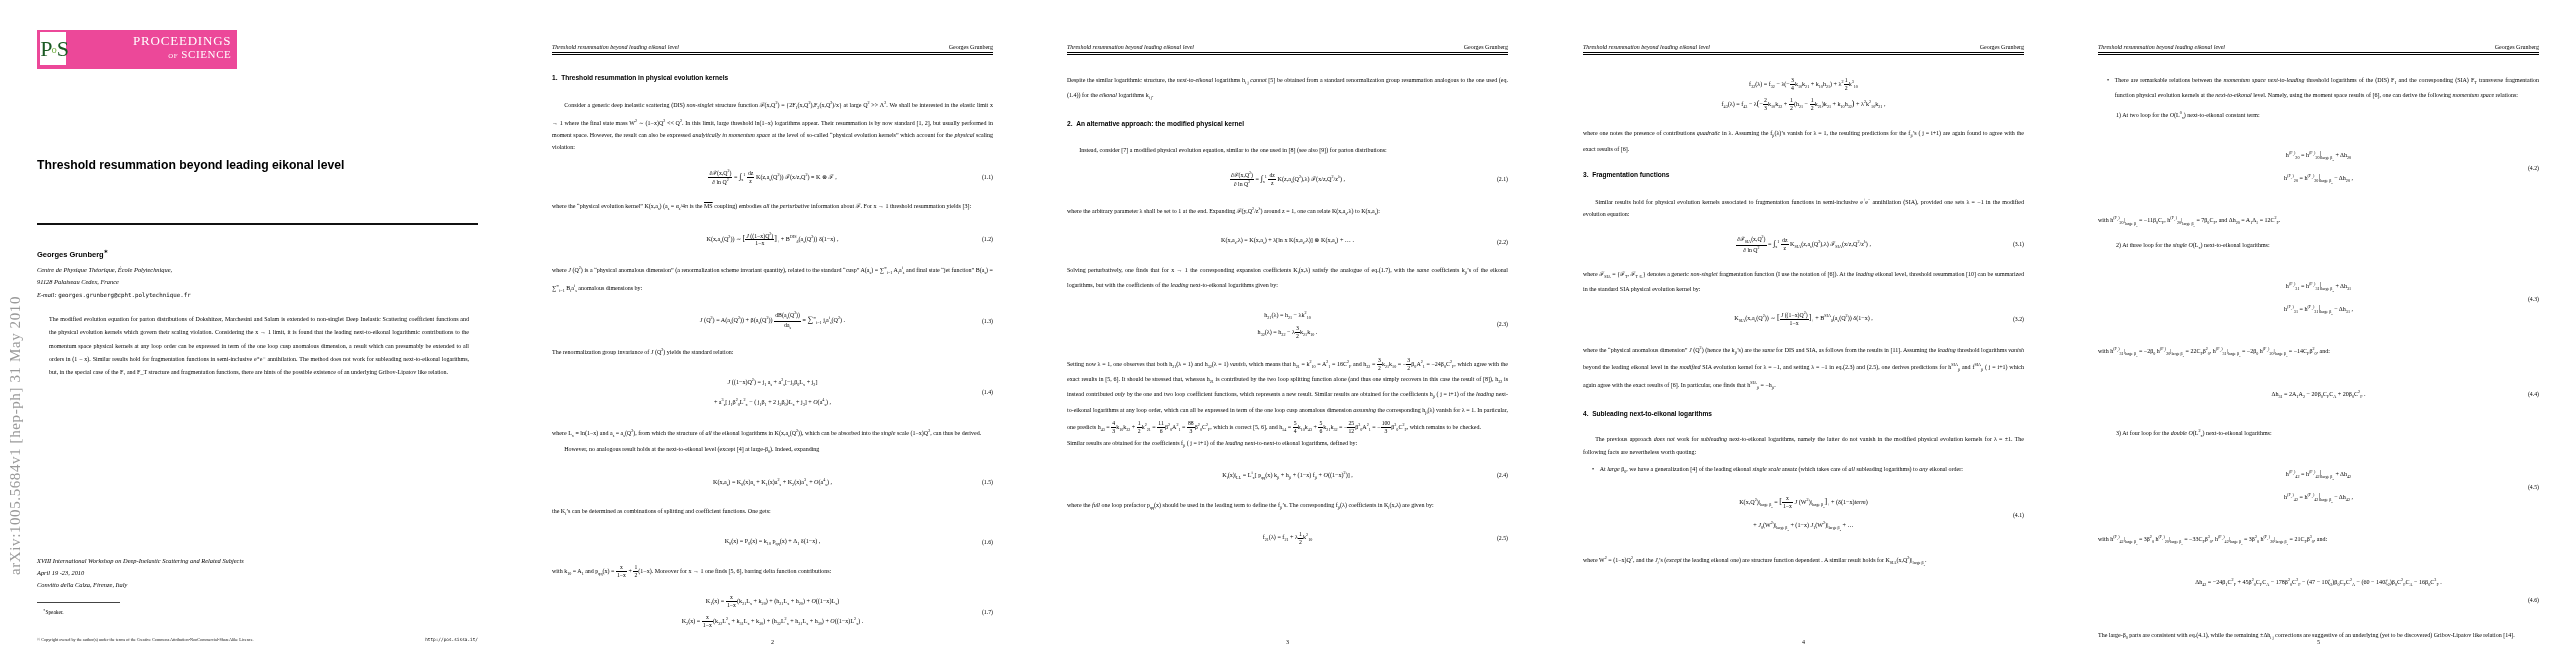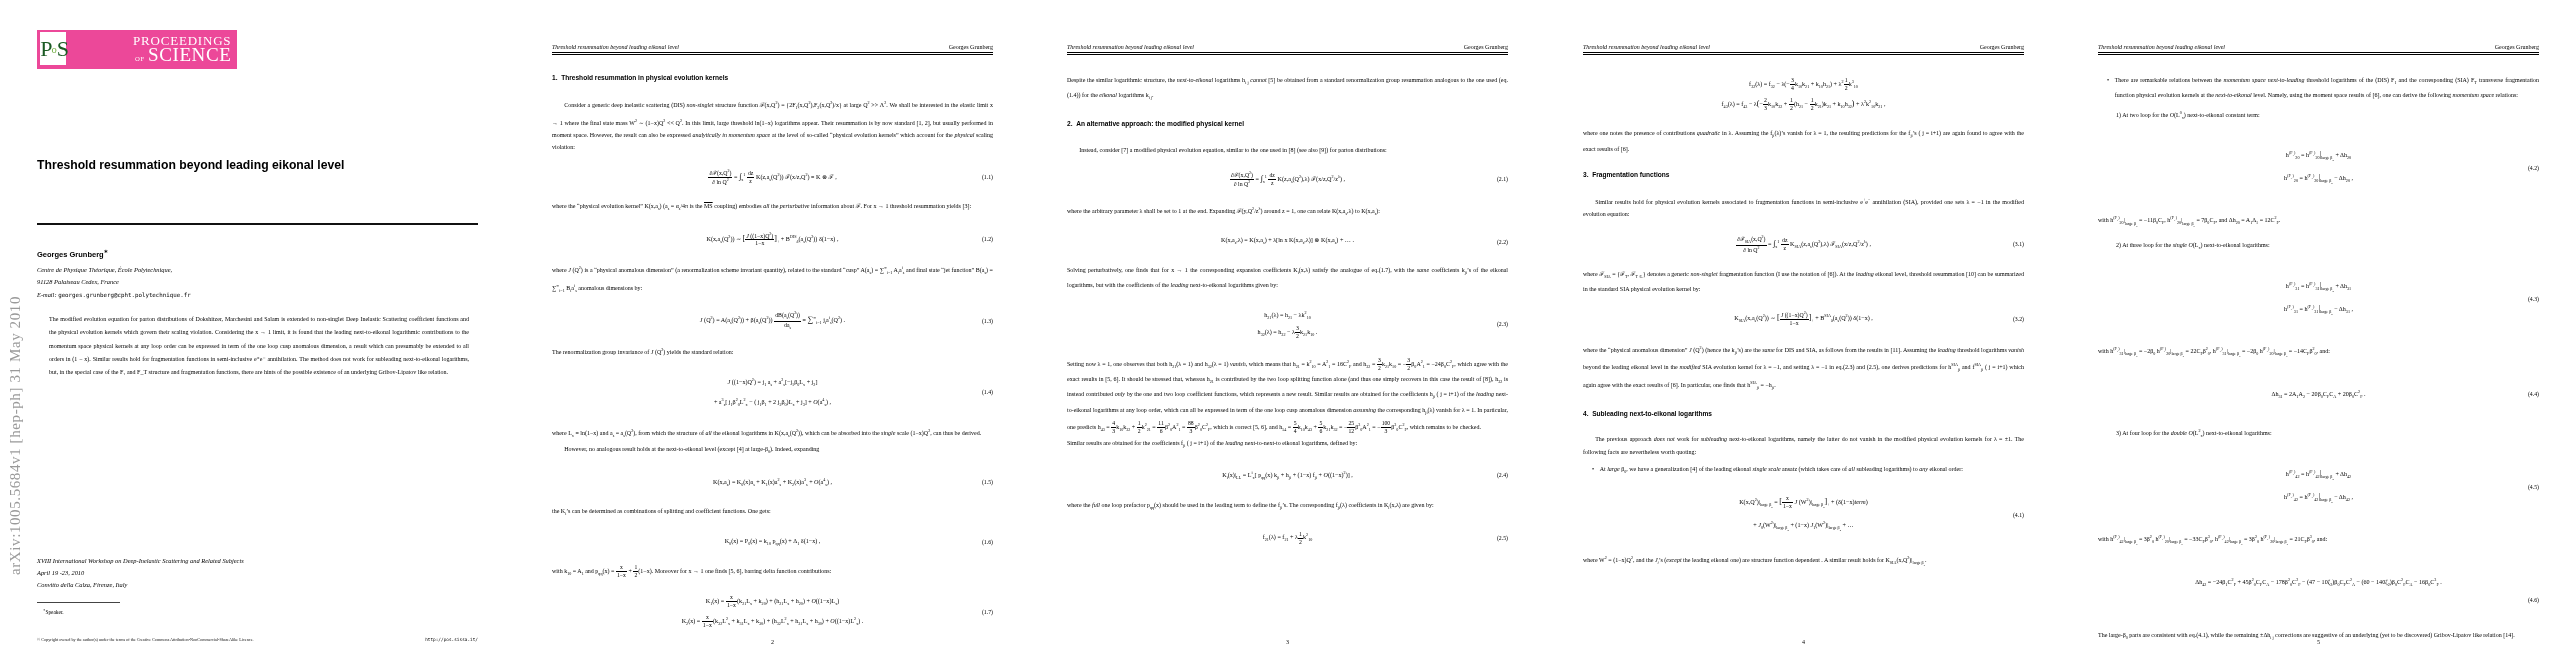--- a/index.html
+++ b/index.html
@@ -9,21 +9,21 @@
   
   .banner{position:absolute;left:37px;top:29.5px;width:200px;height:39px;background:#ec4899;}
   .posbox{position:absolute;left:3.3px;top:2.8px;width:25.6px;height:33px;background:#fff;
           text-align:center;line-height:33px;}
   .posbox .pl{font-family:"Liberation Serif",serif;font-size:22px;color:#1b5b24;letter-spacing:-1.1px;}
   .posbox .po{font-family:"Liberation Serif",serif;font-size:10.6px;color:#6fae3e;position:relative;top:-3.3px;}
   .proc{position:absolute;right:5.6px;top:4.4px;text-align:right;color:#fff;font-family:"Liberation Serif",serif;}
   .proc .l1{font-size:13px;letter-spacing:0.8px;line-height:13.3px;}
   .proc .l2{display:flex;justify-content:flex-end;align-items:baseline;gap:3.3px;line-height:15.6px;}
   .proc .of{font-size:6.7px;letter-spacing:0.6px;}
-  .proc .sci{font-size:19px;letter-spacing:0.6px;}
+  .proc .sci{font-size:11px;letter-spacing:0.6px;}
   .cv-title{position:absolute;left:37px;top:156px;width:356px;
             font-family:"Liberation Sans",sans-serif;font-weight:bold;font-size:12.2px;line-height:18px;}
   .cv-rule{position:absolute;left:37px;top:223px;width:441px;height:1.7px;background:#111;}
   .cv-author{position:absolute;left:37px;top:248px;font-family:"Liberation Sans",sans-serif;
              font-weight:bold;font-size:7.5px;}
   .cv-affil1{position:absolute;left:37px;top:266px;font-style:italic;font-size:6.4px;}
   .cv-affil2{position:absolute;left:37px;top:278px;font-style:italic;font-size:6.4px;}
   .cv-email{position:absolute;left:37px;top:291px;font-size:6.4px;}
   .cv-email .lbl{font-style:italic;}
   .cv-email .val{font-family:"DejaVu Sans Mono",monospace;font-size:5.8px;}

